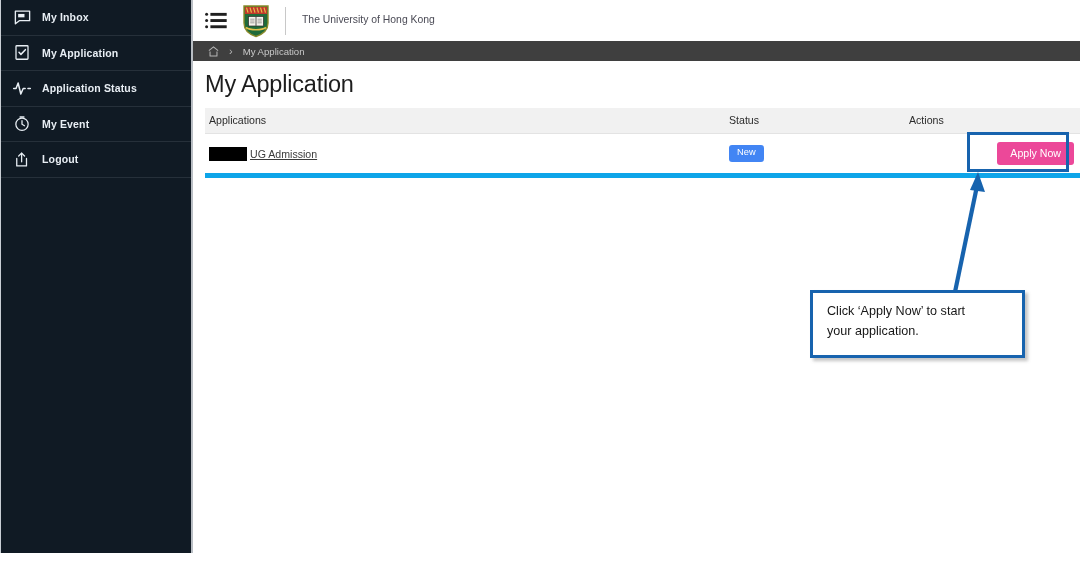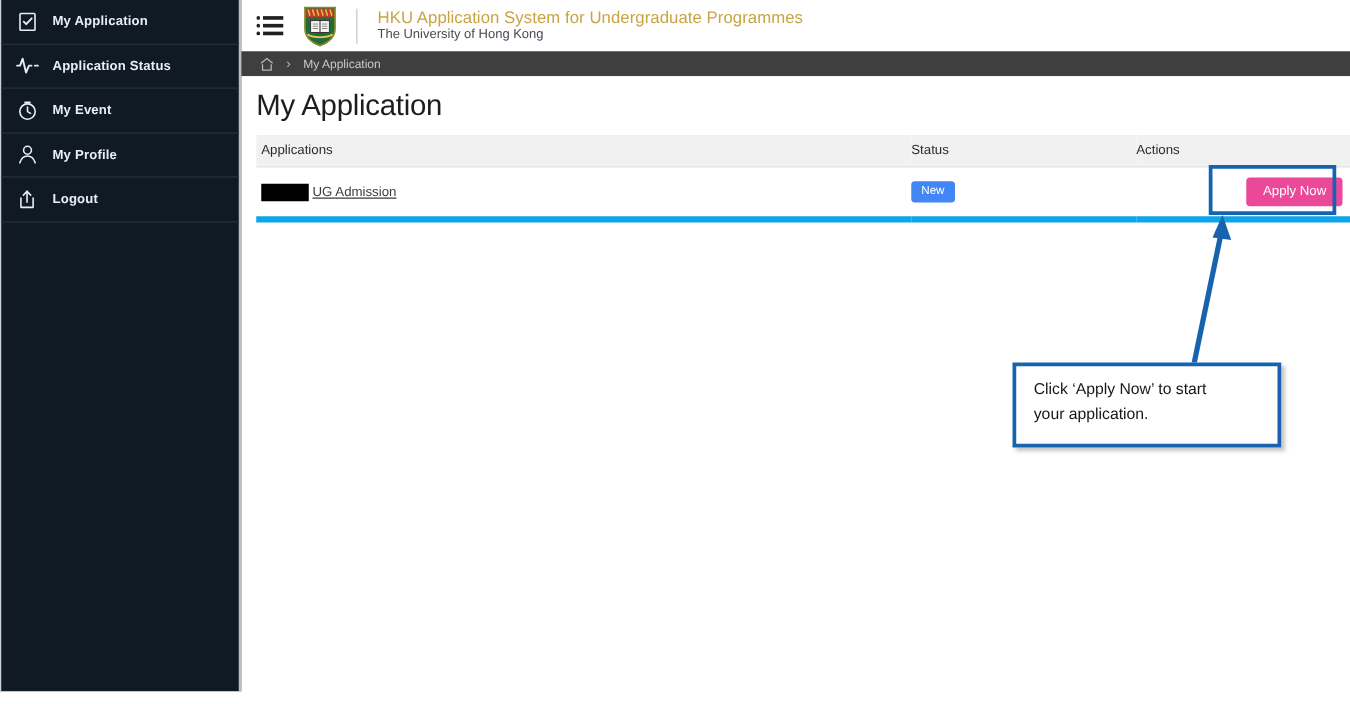--- a/index.html
+++ b/index.html
@@ -254,20 +254,29 @@
     line-height: 1.55;
     padding: 9px 0 0 14px;
     white-space: pre-line;
   }
 </style>
 </head>
 <body>
 
 <nav id="sidebar">
 
+  <div class="nav-item">
+    <span class="nav-icon">
+      <svg width="19" height="19" viewBox="0 0 24 24" fill="none" stroke="#e8eef4" stroke-width="1.7">
+        <path d="M3 4h18v12H8l-5 4z" stroke-linejoin="round"></path>
+        <rect x="6.5" y="7.5" width="8" height="4.3" fill="#e8eef4" stroke="none"></rect>
+      </svg>
+    </span>
+    <span class="nav-label">My Inbox</span>
+  </div>
 
   <div class="nav-item">
     <span class="nav-icon">
       <svg width="18" height="19" viewBox="0 0 24 24" fill="none" stroke="#e8eef4" stroke-width="1.7">
         <rect x="4" y="3" width="16" height="18" rx="1"></rect>
         <path d="M8 11.8l2.6 2.7L16.5 8.2" stroke-width="2" stroke-linecap="round" stroke-linejoin="round"></path>
       </svg>
     </span>
     <span class="nav-label">My Application</span>
   </div>
@@ -286,29 +295,20 @@
     <span class="nav-icon">
       <svg width="18" height="19" viewBox="0 0 24 24" fill="none" stroke="#e8eef4" stroke-width="1.7">
         <circle cx="12" cy="13" r="8.2"></circle>
         <path d="M12 8.3V13l3.3 2" stroke-linecap="round"></path>
         <path d="M9.5 3.3h5" stroke-width="2" stroke-linecap="round"></path>
       </svg>
     </span>
     <span class="nav-label">My Event</span>
   </div>
 
-  <div class="nav-item">
-    <span class="nav-icon">
-      <svg width="18" height="19" viewBox="0 0 24 24" fill="none" stroke="#e8eef4" stroke-width="1.7">
-        <circle cx="12" cy="7.6" r="4.2"></circle>
-        <path d="M3.8 21c1.6-5 4.7-7.3 8.2-7.3s6.6 2.3 8.2 7.3" stroke-linecap="round"></path>
-      </svg>
-    </span>
-    <span class="nav-label">My Profile</span>
-  </div>
 
   <div class="nav-item">
     <span class="nav-icon">
       <svg width="18" height="19" viewBox="0 0 24 24" fill="none" stroke="#e8eef4" stroke-width="1.7" stroke-linecap="round" stroke-linejoin="round">
         <path d="M5 10.5v10h13v-10"></path>
         <path d="M11.5 15V3.5"></path>
         <path d="M7.6 7.4l3.9-3.9 3.9 3.9"></path>
       </svg>
     </span>
     <span class="nav-label">Logout</span>
@@ -337,21 +337,20 @@
       <rect x="7.5" y="12.5" width="15" height="9.5" fill="#f5f3ec" stroke="#2b2b2b" stroke-width="0.7"></rect>
       <path d="M15 12.8 V21.8" stroke="#2b2b2b" stroke-width="0.8"></path>
       <path d="M9.2 15.2h4.3 M9.2 17h4.3 M9.2 18.8h4.3 M16.5 15.2h4.3 M16.5 17h4.3 M16.5 18.8h4.3" stroke="#6a6a6a" stroke-width="0.6"></path>
       <path d="M5 23.5 C9 26.5 21 26.5 25 23.5" stroke="#e3c04a" stroke-width="1.6" fill="none"></path>
     </svg>
   </div>
 
   <div id="divider-vert"></div>
 
   <div id="title-wrap">
-    <div id="app-title">HKU Application System for Undergraduate Programmes</div>
     <div id="app-sub">The University of Hong Kong</div>
   </div>
 
 </header>
 
 <div id="breadcrumb">
   <span class="bc-home">
     <svg width="13" height="13" viewBox="0 0 24 24" fill="none" stroke="#b6b6b6" stroke-width="1.9" stroke-linejoin="round">
       <path d="M3.5 10.5L12 3.5l8.5 7"></path>
       <path d="M5.6 11.8V20.5h12.8V11.8"></path>

